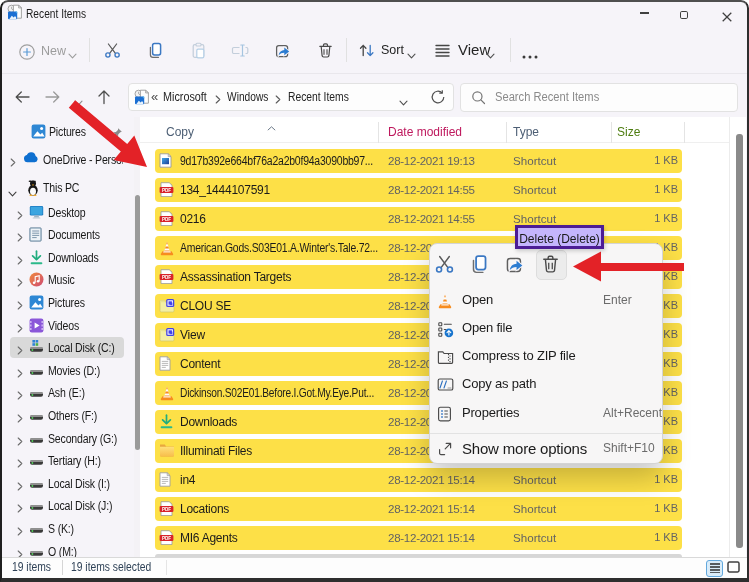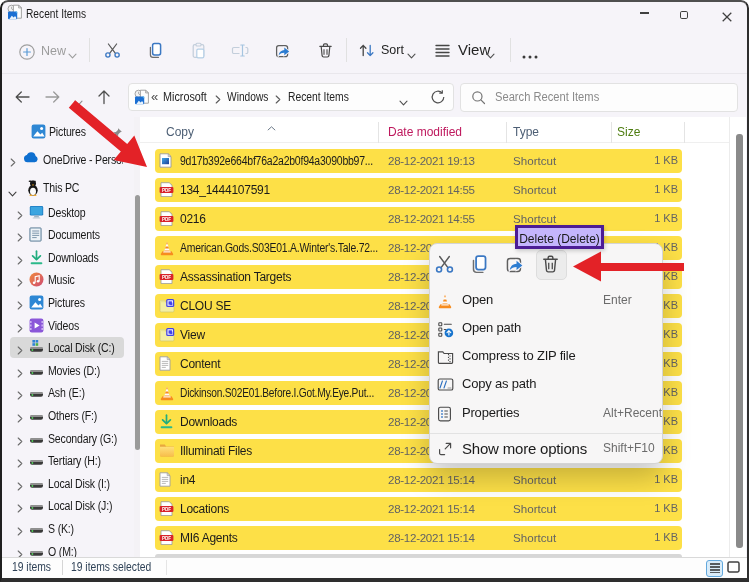--- a/index.html
+++ b/index.html
@@ -585,21 +585,21 @@
     <div style="position:absolute;left:462px;top:292px;font-size:13px;color:#1b1b1b;letter-spacing:-0.2px;white-space:nowrap">Open</div>
     <div style="position:absolute;left:603px;top:293px;font-size:12px;color:#6b6b6b;white-space:nowrap">Enter</div>
     <div style="position:absolute;left:437px;top:321px;"><svg width="17" height="17" viewBox="0 0 17 17">
         <rect x="1.8" y="1.8" width="3" height="3" rx=".7" fill="none" stroke="#4a4a4a" stroke-width="1.1"></rect>
         <rect x="1.8" y="7" width="3" height="3" rx=".7" fill="none" stroke="#4a4a4a" stroke-width="1.1"></rect>
         <rect x="1.8" y="12.2" width="3" height="3" rx=".7" fill="none" stroke="#4a4a4a" stroke-width="1.1"></rect>
         <path d="M7.3 3.3h7M7.3 8.5h1.6" stroke="#4a4a4a" stroke-width="1.1" stroke-linecap="round"></path>
         <circle cx="11.9" cy="11.9" r="4.3" fill="#1874cd"></circle>
         <path d="M11.9 14v-4M10 11.6l1.9-1.9 1.9 1.9" fill="none" stroke="#fff" stroke-width="1.1" stroke-linecap="round" stroke-linejoin="round"></path>
       </svg></div>
-    <div style="position:absolute;left:462px;top:320px;font-size:13px;color:#1b1b1b;letter-spacing:-0.2px;white-space:nowrap">Open path</div>
+    <div style="position:absolute;left:462px;top:320px;font-size:13px;color:#1b1b1b;letter-spacing:-0.2px;white-space:nowrap">Open file</div>
     <div style="position:absolute;left:437px;top:349px;"><svg width="17" height="16" viewBox="0 0 17 16">
         <path d="M1.4 2.8h4.4l1.3 1.7h8.5v8.7a1.2 1.2 0 0 1-1.2 1.2H2.6a1.2 1.2 0 0 1-1.2-1.2z" fill="none" stroke="#4a4a4a" stroke-width="1.15"></path>
         <path d="M11.5 5v1.2M13 6.4v1.2M11.5 7.8v1.2M13 9.2v1.2M11.5 10.6v1.2M13 12v1.2" stroke="#4a4a4a" stroke-width="1.1"></path>
       </svg></div>
     <div style="position:absolute;left:462px;top:348px;font-size:13px;color:#1b1b1b;letter-spacing:-0.2px;white-space:nowrap">Compress to ZIP file</div>
     <div style="position:absolute;left:437px;top:377px;"><svg width="17" height="15" viewBox="0 0 17 15">
         <rect x="1.2" y="2" width="14.6" height="11" rx="1.6" fill="none" stroke="#4a4a4a" stroke-width="1.15"></rect>
         <path d="M3 11l2.4-7M7 11l2.4-7" stroke="#2b6fc0" stroke-width="1.1" stroke-linecap="round"></path>
         <path d="M11 11h3" stroke="#9a9a9a" stroke-width="1.1" stroke-linecap="round"></path>
       </svg></div>

